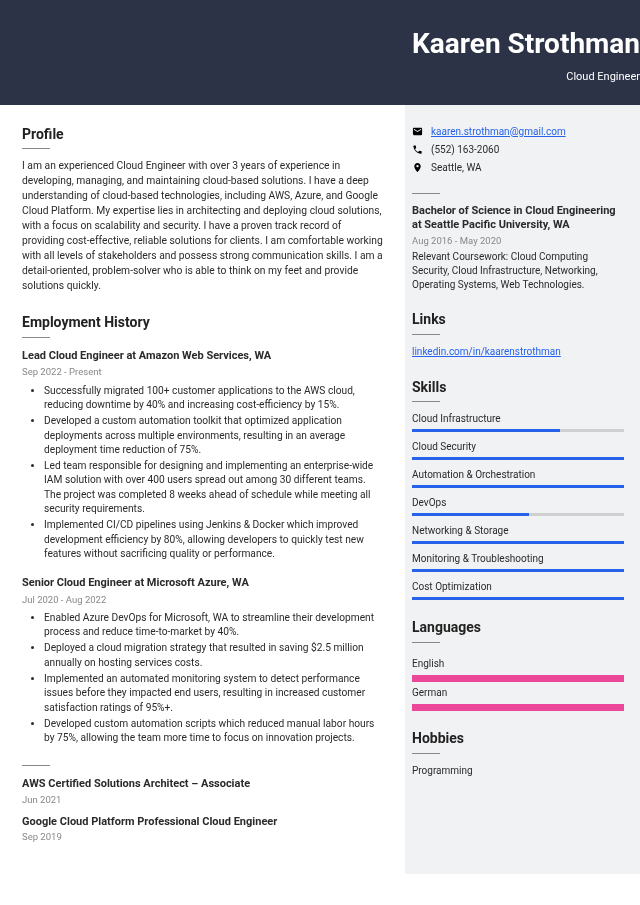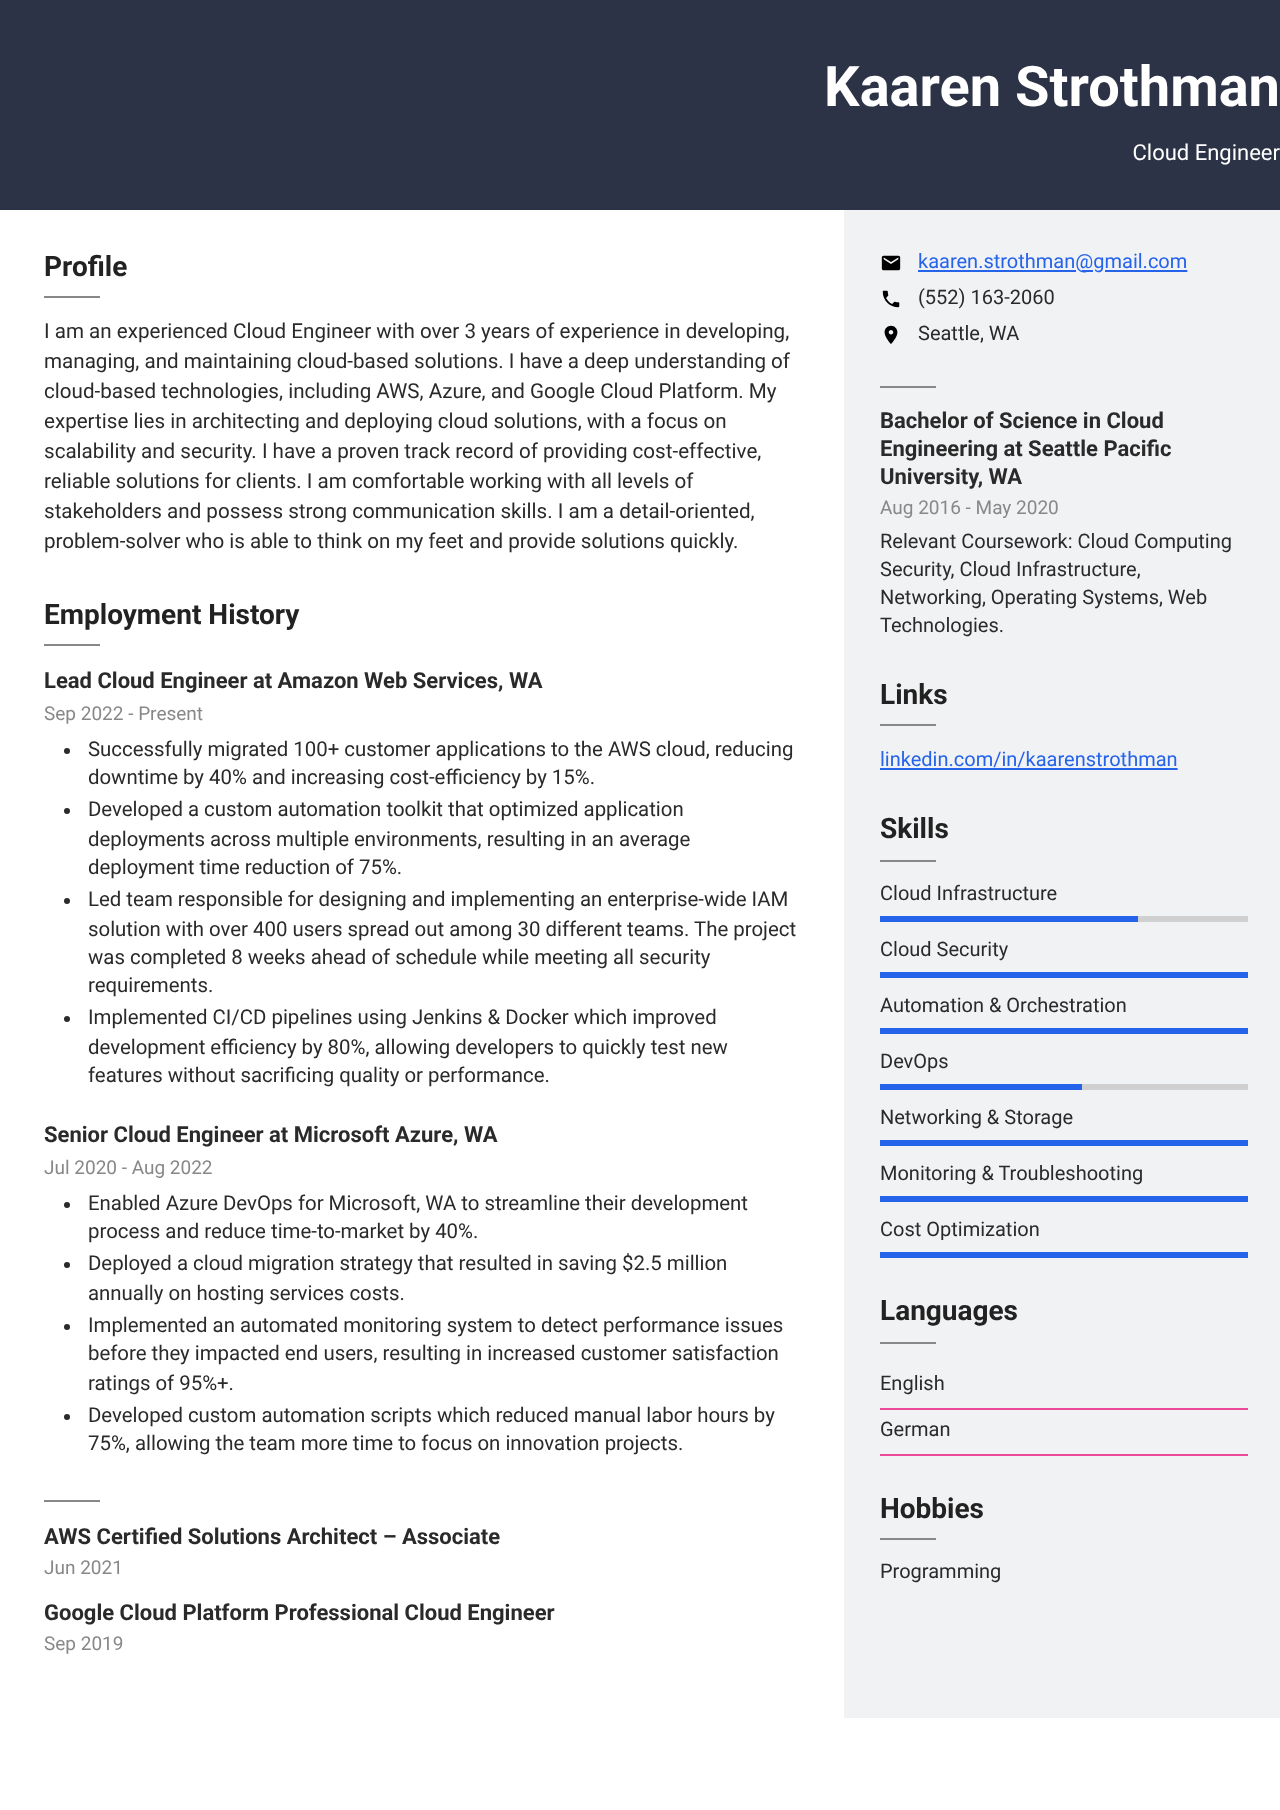--- a/index.html
+++ b/index.html
@@ -2,21 +2,21 @@
 <html><head>
 <meta charset="utf-8">
 <style>
 *{margin:0;padding:0;box-sizing:border-box}
 body{font-family:-apple-system,BlinkMacSystemFont,"Segoe UI",Roboto,sans-serif;width:640px;background:#fff;font-size:10.5px;color:#2a2a2a;line-height:1.4}
 .hdr{background:#2c3346;color:#fff;text-align:right;padding:24px 0 20px}
 .hdr h1{font-size:28px;font-weight:700;margin-bottom:6px}
 .hdr .sub{font-size:11px}
 .body{display:flex}
 .main{flex:1;padding:20px 22px 10px 22px}
-.side{width:218px;background:#f1f2f4;padding:20px 16px 10px 18px}
+.side{width:235px;background:#f1f2f4;padding:20px 16px 10px 7px}
 .sec-h{font-size:14px;font-weight:700;color:#222;margin-bottom:4px}
 .rule{width:28px;height:1px;background:#888;margin-bottom:10px}
 .prof{font-size:10.3px;line-height:1.45;margin-bottom:20px}
 .job{margin-bottom:14px}
 .job-t{font-size:11px;font-weight:700;margin-bottom:2px}
 .job-d{font-size:9.5px;color:#888;margin-bottom:5px}
 ul{list-style:disc;padding-left:22px}
 ul li{font-size:10.2px;line-height:1.4;margin-bottom:2px}
 .cert{margin-bottom:8px}
 .cert-t{font-size:11px;font-weight:700;margin-bottom:1px}
@@ -25,21 +25,21 @@
 .crow{display:flex;align-items:center;gap:8px;margin-bottom:4px;font-size:10px}
 .crow svg{width:11px;height:11px;flex-shrink:0}
 .lnk{color:#2563eb;text-decoration:underline}
 .edu-t{font-size:11px;font-weight:700;line-height:1.3;margin-bottom:2px}
 .edu-d{font-size:9.5px;color:#888;margin-bottom:3px}
 .edu-b{font-size:10px;line-height:1.4;margin-bottom:18px}
 .side-sec{margin-bottom:18px}
 .skill{font-size:10px;margin-bottom:3px}
 .bar{height:3px;background:#d0d0d0;margin-bottom:8px;position:relative}
 .bar::after{content:"";position:absolute;left:0;top:0;height:100%;background:#2563eb;width:var(--w)}
-.lang{font-size:10px;padding:4px 0;border-bottom:1px solid #ec4899}
+.lang{font-size:10px;padding:4px 0;border-bottom:7px solid #ec4899}
 .hob{font-size:10px;margin-bottom:6px}
 .sec{margin-bottom:20px}
 </style>
 </head>
 <body>
 
 <div class="hdr">
   <h1>Kaaren Strothman</h1>
   <div class="sub">Cloud Engineer</div>
 </div>

